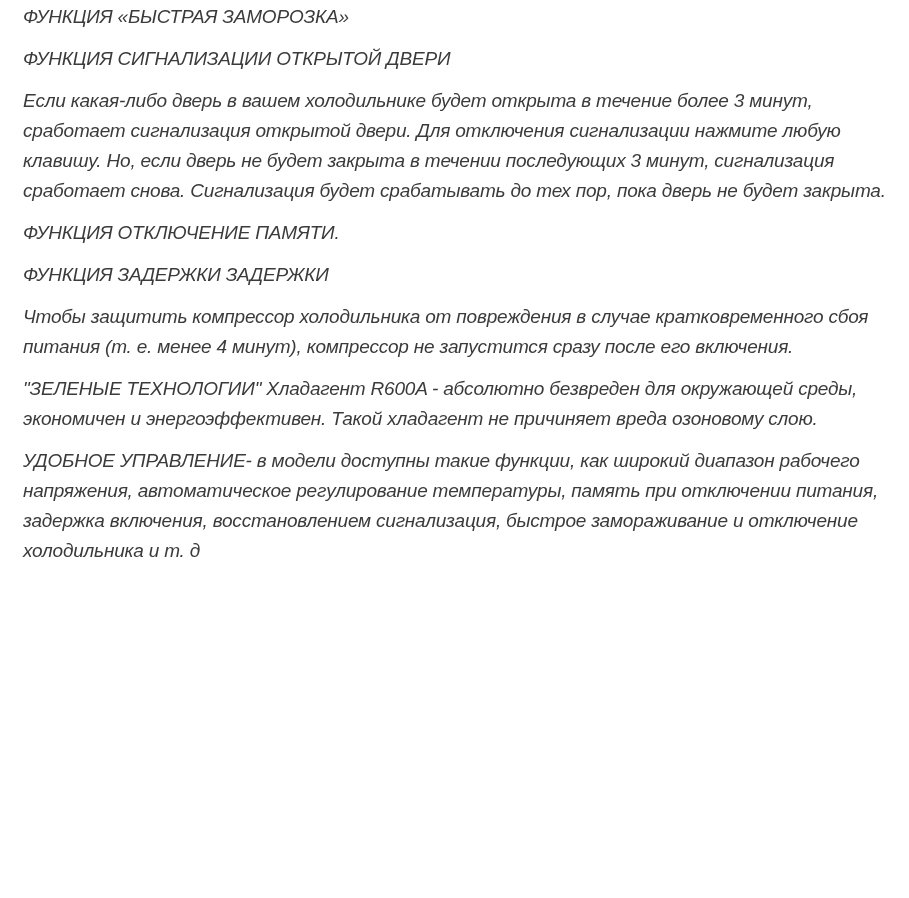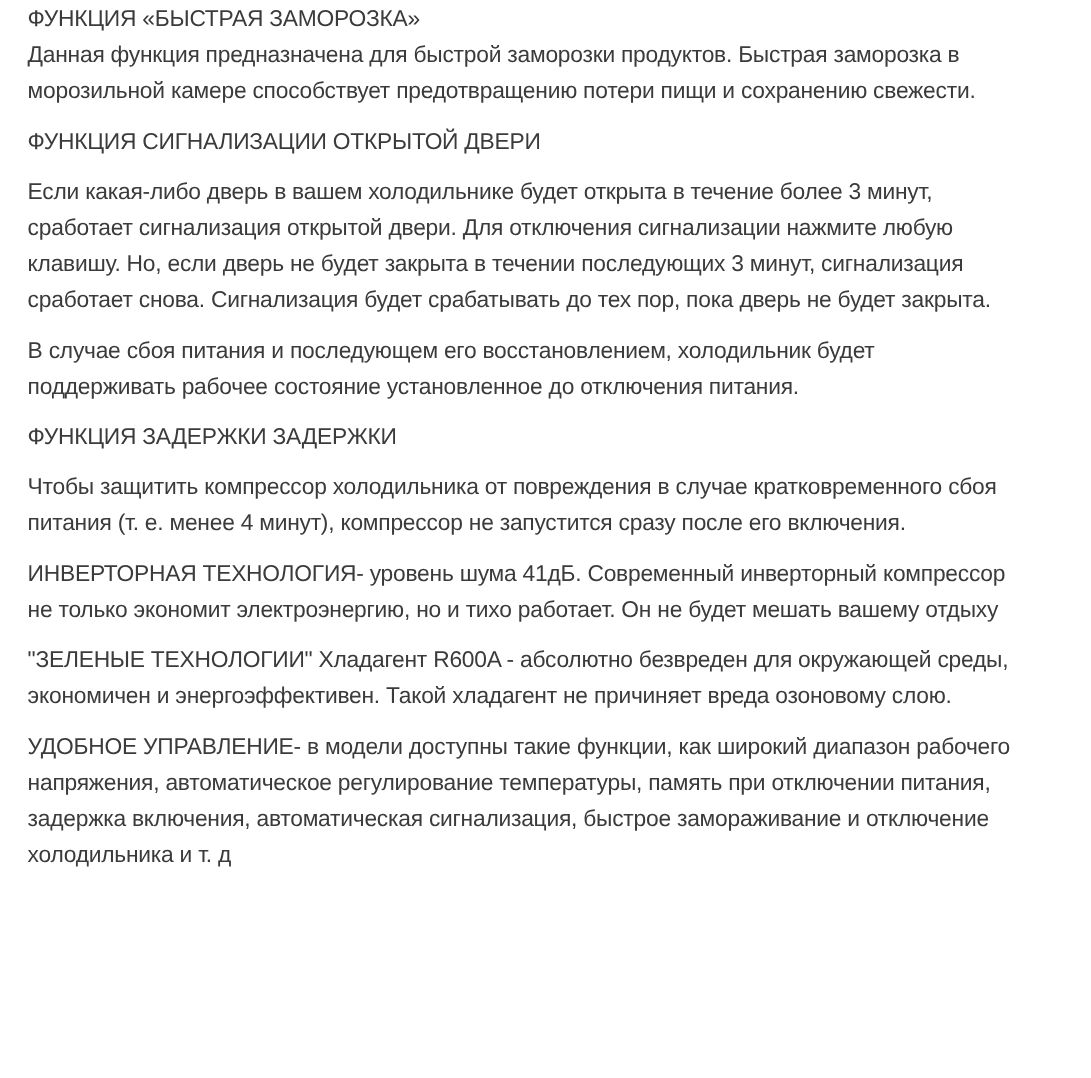--- a/index.html
+++ b/index.html
@@ -17,47 +17,43 @@
     padding: 2px 20px 0 23px;
     color: #3b3b3b;
   }
   .doc p {
     margin: 12px 0 0 0;
     font-size: 19px;
     line-height: 30px;
     letter-spacing: -0.2px;
     white-space: pre-line; 
     font-weight: 400;
+    font-style: italic;
   }
   .doc p.tight {
     margin-top: 0; 
   }
   .doc p.heading {
     
     font-weight: 400;
   }
 </style>
 </head>
 <body>
 
 <div class="doc">
   <p class="heading tight">ФУНКЦИЯ «БЫСТРАЯ ЗАМОРОЗКА»</p>
-  <p class="body tight">Данная функция предназначена для быстрой заморозки продуктов. Быстрая заморозка в
-морозильной камере способствует предотвращению потери пищи и сохранению свежести.</p>
   <p class="heading">ФУНКЦИЯ СИГНАЛИЗАЦИИ ОТКРЫТОЙ ДВЕРИ</p>
   <p class="body">Если какая-либо дверь в вашем холодильнике будет открыта в течение более 3 минут,
 сработает сигнализация открытой двери. Для отключения сигнализации нажмите любую
 клавишу. Но, если дверь не будет закрыта в течении последующих 3 минут, сигнализация
 сработает снова. Сигнализация будет срабатывать до тех пор, пока дверь не будет закрыта.</p>
-  <p class="body">В случае сбоя питания и последующем его восстановлением, холодильник будет
-поддерживать рабочее состояние установленное до отключения питания.</p>
+  <p class="heading">ФУНКЦИЯ ОТКЛЮЧЕНИЕ ПАМЯТИ.</p>
   <p class="heading">ФУНКЦИЯ ЗАДЕРЖКИ ЗАДЕРЖКИ</p>
   <p class="body">Чтобы защитить компрессор холодильника от повреждения в случае кратковременного сбоя
 питания (т. е. менее 4 минут), компрессор не запустится сразу после его включения.</p>
-  <p class="body">ИНВЕРТОРНАЯ ТЕХНОЛОГИЯ- уровень шума 41дБ. Современный инверторный компрессор
-не только экономит электроэнергию, но и тихо работает. Он не будет мешать вашему отдыху</p>
   <p class="body">"ЗЕЛЕНЫЕ ТЕХНОЛОГИИ" Хладагент R600A - абсолютно безвреден для окружающей среды,
 экономичен и энергоэффективен. Такой хладагент не причиняет вреда озоновому слою.</p>
   <p class="body">УДОБНОЕ УПРАВЛЕНИЕ- в модели доступны такие функции, как широкий диапазон рабочего
 напряжения, автоматическое регулирование температуры, память при отключении питания,
-задержка включения, автоматическая сигнализация, быстрое замораживание и отключение
+задержка включения, восстановлением сигнализация, быстрое замораживание и отключение
 холодильника и т. д</p>
 </div>
 
 </body></html>

